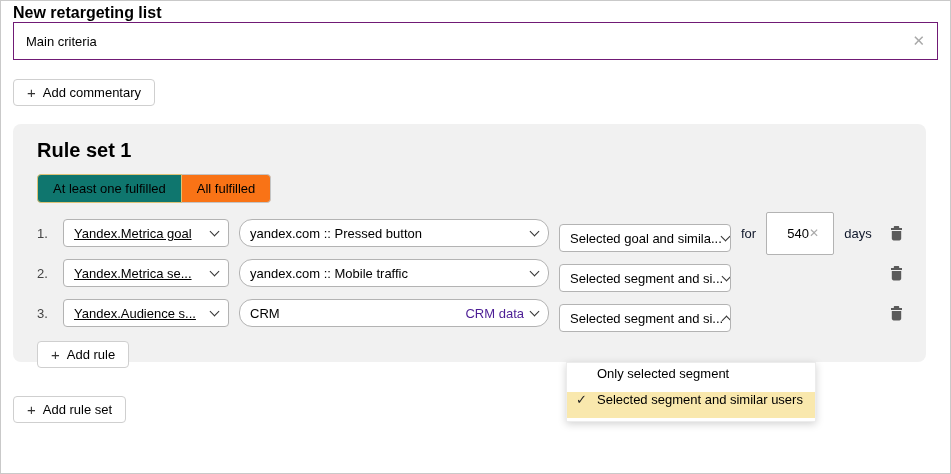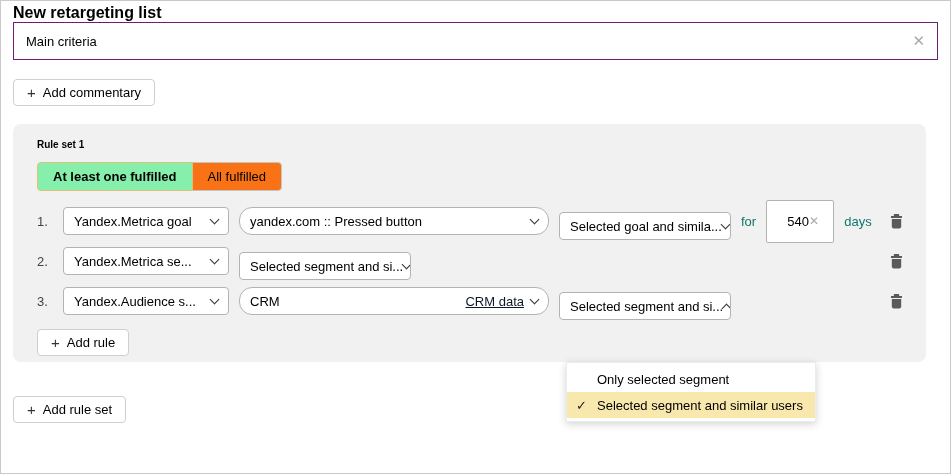--- a/index.html
+++ b/index.html
@@ -35,74 +35,74 @@
   .btn .plus { font-size: 15px; color: #333; }
   .btn-commentary { margin-top: 19px; }
   .btn-ruleset { margin-top: 34px; margin-left: 12px; }
 
   .panel {
     margin-top: 18px;
     width: 913px; height: 238px;
     background: #f1f1f1; border-radius: 8px;
     padding: 13px 22px 0 24px;
   }
-  .panel-title { font-size: 10px; font-weight: bold; margin-top: 2px; }
+  .panel-title { font-size: 20px; font-weight: bold; margin-top: 2px; }
 
   .seg-group { display: flex; margin-top: 12px; }
   .seg {
     height: 29px; line-height: 27px;
     padding: 0 15px;
     background: #f97316; border: 1px solid #c4c4c4;
     margin-left: -1px; cursor: pointer; font-size: 13px;
     position: relative;
   }
   .seg:first-child { border-radius: 4px 0 0 4px; margin-left: 0; }
   .seg:last-child { border-radius: 0 4px 4px 0; }
-  .seg.sel { background: #86efac; border-color: #ddc276; z-index: 2; font-weight: bold; }
+  .seg.sel { background: #0f766e; border-color: #ddc276; z-index: 2; }
 
   .rule-row { display: flex; align-items: center; gap: 10px; height: 28px; margin-top: 16px; }
   .rule-row + .rule-row { margin-top: 12px; }
   .row-num { width: 16px; color: #444; }
   .select {
     height: 28px; background: #fff;
     border: 1px solid #b3b3b3; border-radius: 4px;
     display: flex; align-items: center;
     padding: 0 10px; cursor: pointer;
     white-space: nowrap; overflow: hidden;
   }
-  .w-source { width: 166px; }
+  .w-source { width: 166px; text-decoration: underline; }
   .w-cond { width: 310px; border-radius: 13px; }
   .w-aud { width: 172px; margin-top: 10px; }
   .chev {
     width: 7px; height: 7px; flex: none;
     border-left: 1.6px solid #333; border-bottom: 1.6px solid #333;
     transform: rotate(-45deg); margin-left: auto; margin-top: -4px;
   }
   .chev.up { transform: rotate(135deg); margin-top: 4px; }
   .chev.tight { margin-left: 7px; }
-  .tag { margin-left: auto; color: #0f172a; text-decoration: underline; }
-
-  .for-label, .days-label { color: #0f766e; }
+  .tag { margin-left: auto; color: #4c1d95; }
+
+  .for-label, .days-label { color: #0f172a; }
   .days-input {
     width: 68px; height: 43px; background: #fff;
     border: 1px solid #b3b3b3; border-radius: 2px;
     display: flex; align-items: center; padding: 0 20px;
   }
   .days-input .clear-x { font-size: 12px; }
   .trash-btn { margin-left: auto; background: none; border: none; cursor: pointer; display: flex; }
   .btn-addrule { margin-top: 14px; }
 
   .menu {
     position: absolute; left: 565px; top: 361px;
     width: 250px; background: #fff; z-index: 10;
     border: 1px solid #ececec;
     box-shadow: 0 2px 8px rgba(0,0,0,0.18);
     padding: 3px 0;
   }
-  .menu-item { display: flex; align-items: center; height: 26px; font-size: 13px; cursor: pointer; }
+  .menu-item { display: flex; height: 26px; font-size: 13px; cursor: pointer; }
   .menu-item .check { width: 21px; margin-left: 9px; color: #222; font-size: 13px; }
   .menu-item.sel { background: #f9e8ad; }
 </style>
 </head>
 <body>
 
 <div class="screen">
   <div class="wrap">
     <div class="page-title">New retargeting list</div>
 
@@ -153,20 +153,24 @@
         </button>
       </div>
 
       
       <div class="rule-row">
         <span class="row-num">2.</span>
         <div class="select w-source">
           <span>Yandex.Metrica se...</span>
           <span class="chev"></span>
         </div>
+        <div class="select w-cond">
+          <span>yandex.com :: Mobile traffic</span>
+          <span class="chev"></span>
+        </div>
         <div class="select w-aud">
           <span>Selected segment and si...</span>
           <span class="chev"></span>
         </div>
         <button class="trash-btn">
           <svg width="15" height="16" viewBox="0 0 15 16">
               <path fill="#5a5a5a" d="M5.8 1h3.4c.6 0 1 .4 1 1v1h2.8v2H2v-2h2.8V2c0-.6.4-1 1-1zM2.8 6h9.4v7.6c0 1-.8 1.9-1.9 1.9H4.7c-1 0-1.9-.8-1.9-1.9V6z"></path>
             </svg>
         </button>
       </div>

